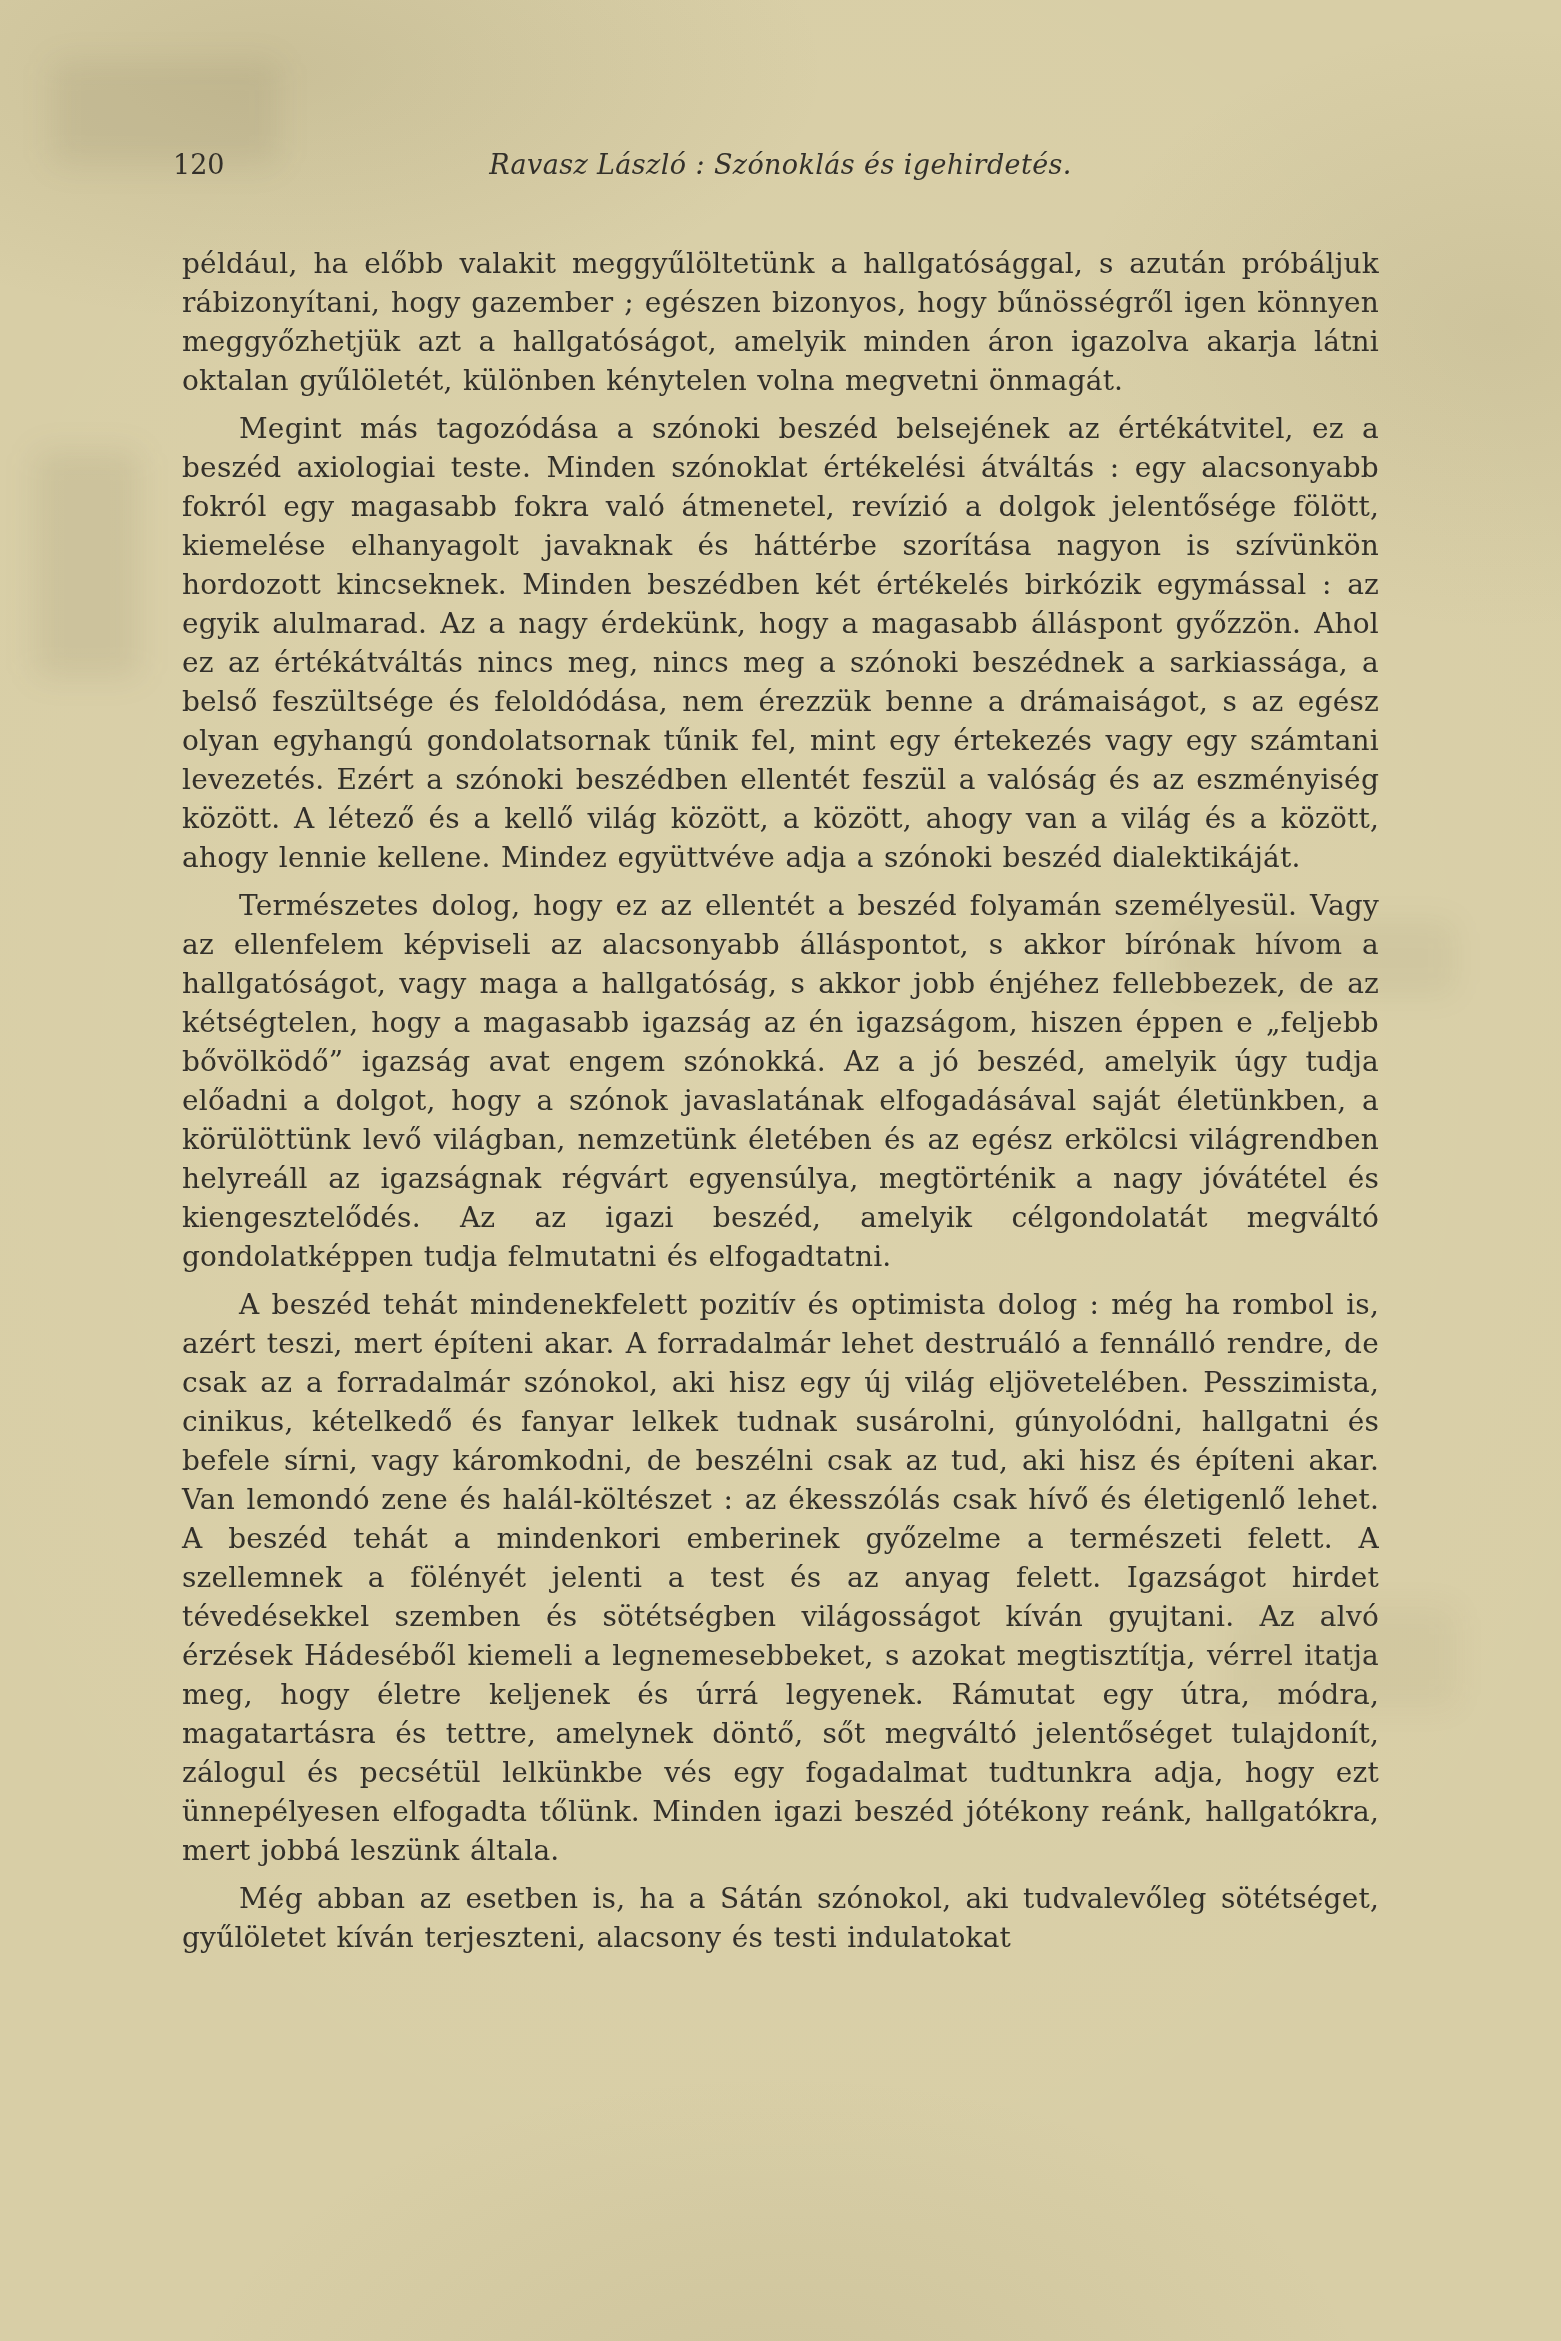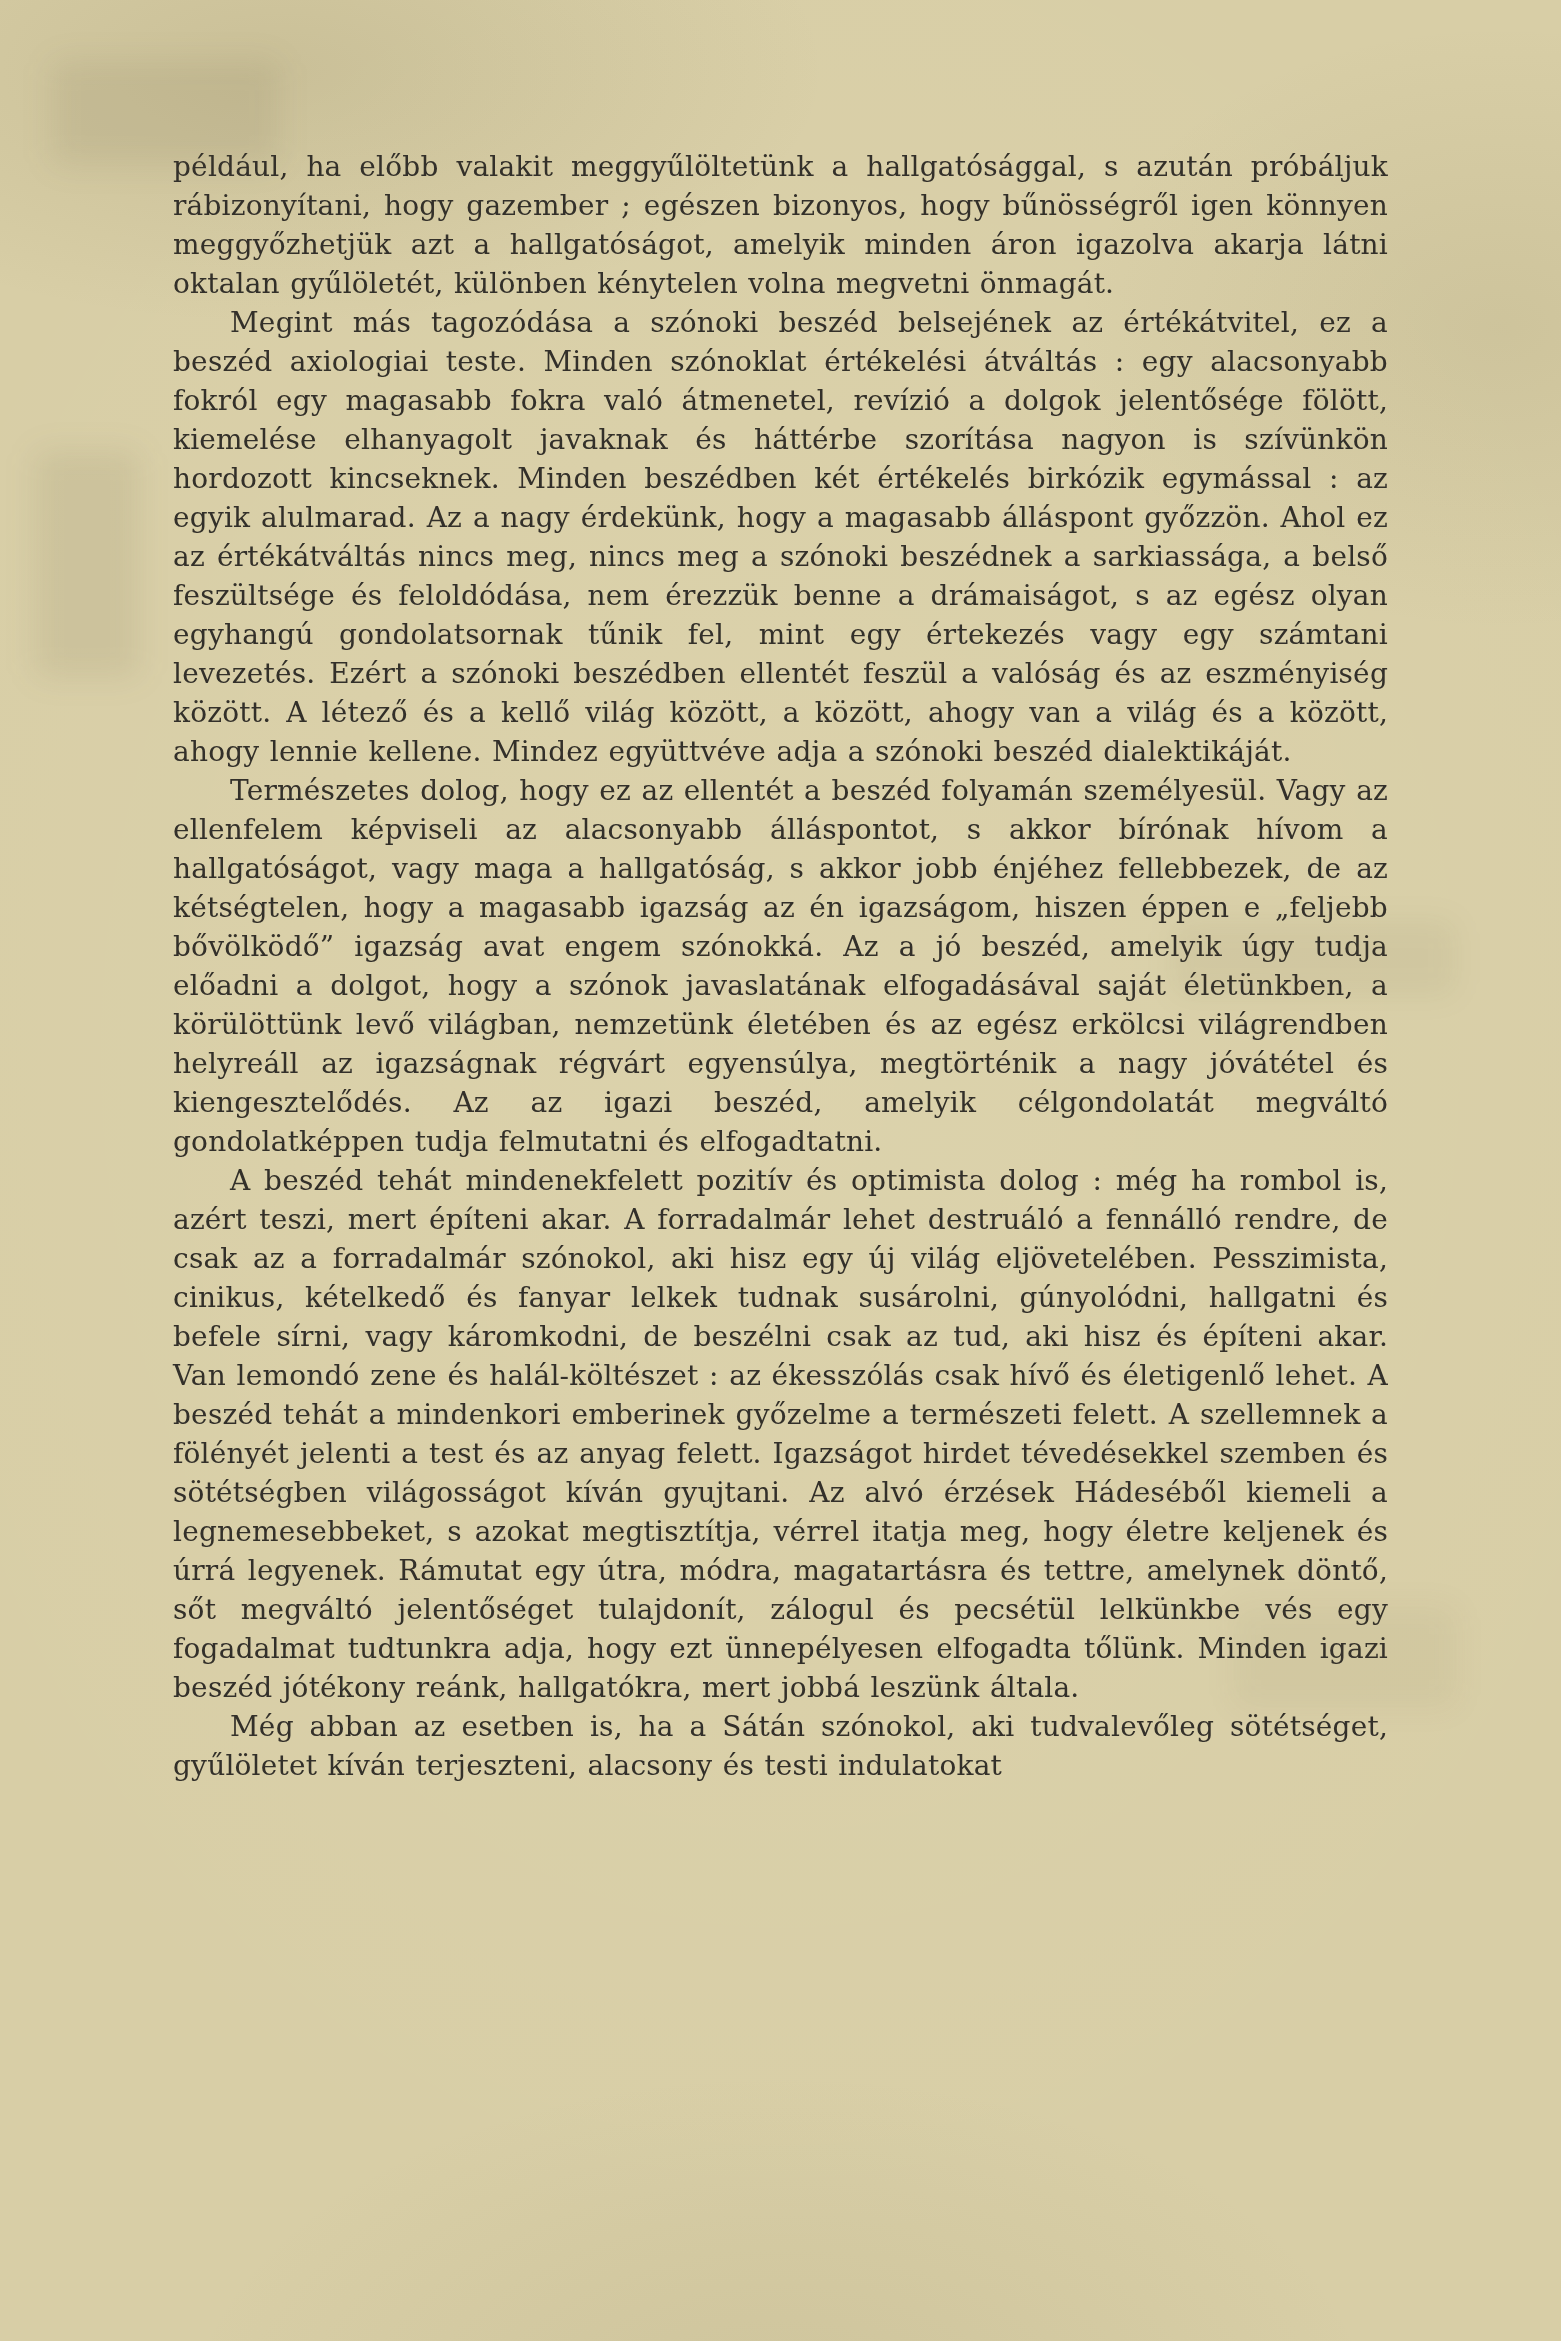--- a/index.html
+++ b/index.html
@@ -56,21 +56,21 @@
     top: 0;
     font-style: normal;
   }
   .running-title {
     display: block;
     text-align: center;
     font-style: italic;
     letter-spacing: 0.4px;
   }
   .body-text p {
-    margin: 0;
+    margin: 9px;
     text-align: justify;
     font-size: 28px;
     line-height: 39px;
     letter-spacing: 0.2px;
     word-spacing: 1.3px;
   }
   .body-text p.indent {
     text-indent: 57px;
   }
   .em {
@@ -78,20 +78,24 @@
 </style>
 </head>
 <body>
 
 <div class="page">
   <div class="stain s1"></div>
   <div class="stain s2"></div>
   <div class="stain s3"></div>
   <div class="stain s4"></div>
 
+  <div class="header">
+    <span class="page-number">120</span>
+    <span class="running-title">Ravasz László : Szónoklás és igehirdetés.</span>
+  </div>
 
   <div class="body-text">
       <p class=""><span>például, ha előbb valakit meggyűlöltetünk a hallgatósággal, s azután próbáljuk rábizonyítani, hogy gazember ; egészen bizonyos, hogy bűnösségről igen könnyen meggyőzhetjük azt a hallgatóságot, amelyik minden áron igazolva akarja látni oktalan gyűlöletét, különben kénytelen volna megvetni önmagát.</span></p>
       <p class="indent"><span>Megint más tagozódása a szónoki beszéd belsejének az értékátvitel, ez a beszéd axiologiai teste. Minden szónoklat értékelési átváltás : egy alacsonyabb fokról egy magasabb fokra való átmenetel, revízió a dolgok jelentősége fölött, kiemelése elhanyagolt javaknak és háttérbe szorítása nagyon is szívünkön hordozott kincseknek. Minden beszédben két értékelés birkózik egymással : az egyik alulmarad. Az a nagy érdekünk, hogy a magasabb álláspont győzzön. Ahol ez az értékátváltás nincs meg, nincs meg a szónoki beszédnek a sarkiassága, a belső feszültsége és feloldódása, nem érezzük benne a drámaiságot, s az egész olyan egyhangú gondolatsornak tűnik fel, mint egy értekezés vagy egy számtani levezetés. Ezért a szónoki beszédben ellentét feszül a valóság és az eszményiség között. A létező és a kellő világ között, a között, ahogy </span><span class="em">van</span><span> a világ és a között, ahogy lennie kellene. Mindez együttvéve adja a szónoki beszéd dialektikáját.</span></p>
       <p class="indent"><span>Természetes dolog, hogy ez az ellentét a beszéd folyamán személyesül. Vagy az ellenfelem képviseli az alacsonyabb álláspontot, s akkor bírónak hívom a hallgatóságot, vagy maga a hallgatóság, s akkor jobb énjéhez fellebbezek, de az kétségtelen, hogy a magasabb igazság az én igazságom, hiszen éppen e „feljebb bővölködő” igazság avat engem szónokká. Az a jó beszéd, amelyik úgy tudja előadni a dolgot, hogy a szónok javaslatának elfogadásával saját életünkben, a körülöttünk levő világban, nemzetünk életében és az egész erkölcsi világrendben helyreáll az igazságnak régvárt egyensúlya, megtörténik a nagy jóvátétel és kiengesztelődés. Az az igazi beszéd, amelyik </span><span class="em">célgondolatát megváltó gondolatképpen tudja felmutatni és elfogadtatni.</span></p>
       <p class="indent"><span>A beszéd tehát mindenekfelett pozitív és optimista dolog : még ha rombol is, azért teszi, mert építeni akar. A forradalmár lehet destruáló a fennálló rendre, de csak az a forradalmár szónokol, aki hisz egy új világ eljövetelében. Pesszimista, cinikus, kételkedő és fanyar lelkek tudnak susárolni, gúnyolódni, hallgatni és befele sírni, vagy káromkodni, de beszélni csak az tud, aki hisz és építeni akar. Van lemondó zene és halál-költészet : az ékesszólás csak hívő és életigenlő lehet. A beszéd tehát a mindenkori emberinek győzelme a természeti felett. A szellemnek a fölényét jelenti a test és az anyag felett. Igazságot hirdet tévedésekkel szemben és sötétségben világosságot kíván gyujtani. Az alvó érzések Hádeséből kiemeli a legnemesebbeket, s azokat megtisztítja, vérrel itatja meg, hogy életre keljenek és úrrá legyenek. Rámutat egy útra, módra, magatartásra és tettre, amelynek döntő, sőt megváltó jelentőséget tulajdonít, zálogul és pecsétül lelkünkbe vés egy fogadalmat tudtunkra adja, hogy ezt ünnepélyesen elfogadta tőlünk. Minden igazi beszéd jótékony reánk, hallgatókra, mert jobbá leszünk általa.</span></p>
       <p class="indent"><span>Még abban az esetben is, ha a Sátán szónokol, aki tudvalevőleg sötétséget, gyűlöletet kíván terjeszteni, alacsony és testi indulatokat</span></p>
     </div>
 </div>
 

